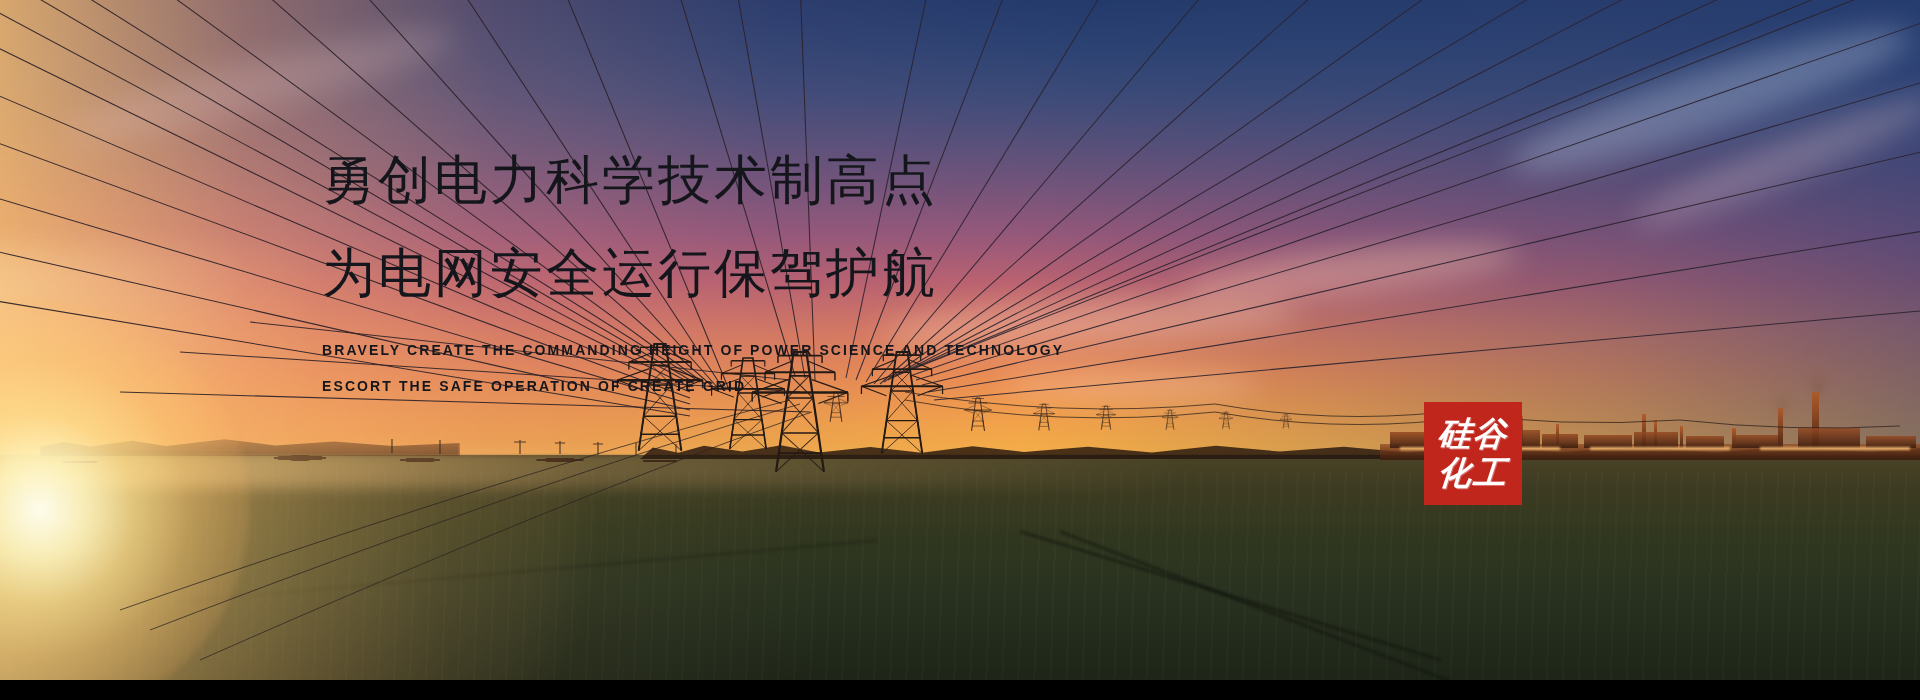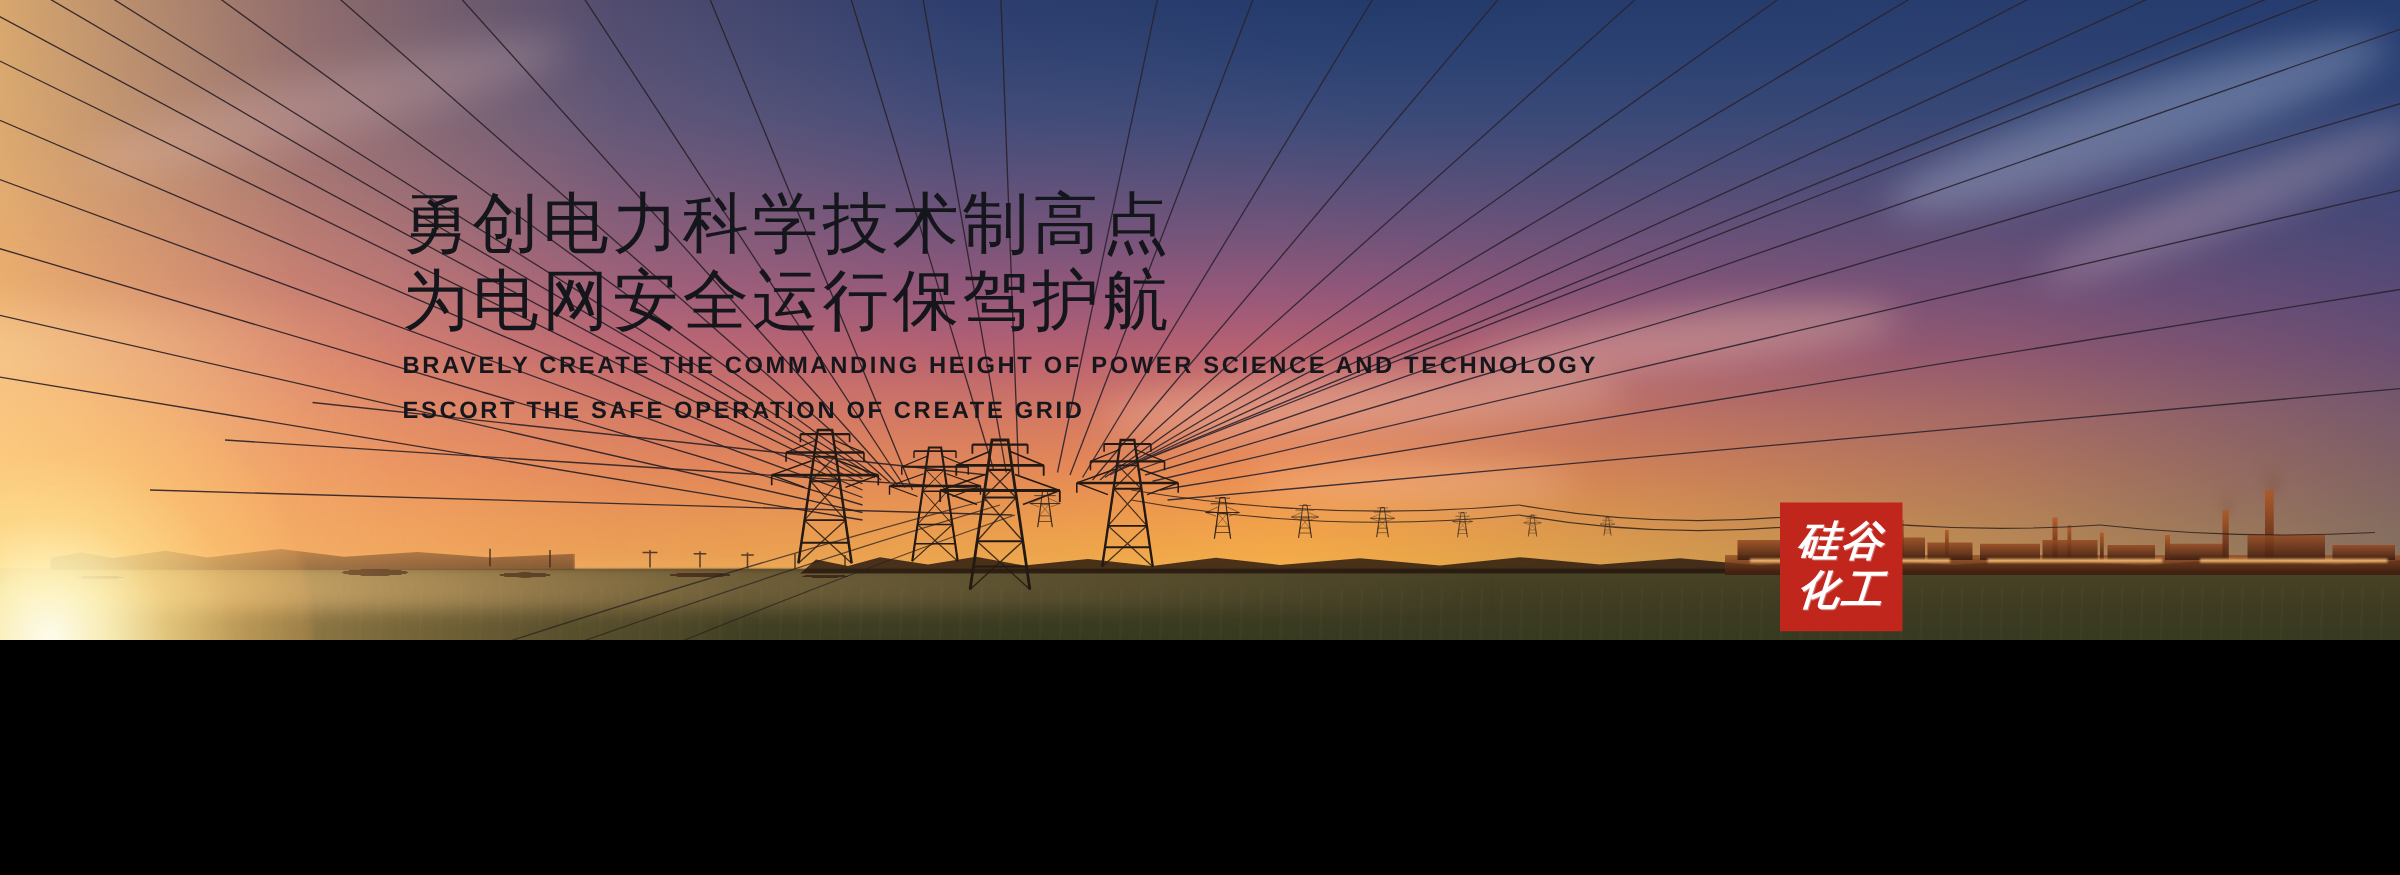--- a/index.html
+++ b/index.html
@@ -2,21 +2,21 @@
 <html lang="zh"><head>
 <meta charset="utf-8">
 <title>Banner</title>
 <style>
   html,body{margin:0;padding:0;background:#000;}
   *{box-sizing:border-box;}
 
   .banner{
     position:relative;
     width:1920px;
-    height:512px;
+    height:680px;
     overflow:hidden;
     font-family:"Liberation Sans","DejaVu Sans",sans-serif;
     background:#1c2f5e;
   }
 
   
   .sky{
     position:absolute; left:0; top:0; width:1920px; height:470px;
     background:linear-gradient(to bottom,
        #223a6b 0%,
@@ -181,25 +181,25 @@
   }
   .headline{
     font-family:"Liberation Serif","DejaVu Serif",serif;
     font-size:53px;
     line-height:61px;
     letter-spacing:3px;
     color:#14161c;
     font-weight:400;
     white-space:nowrap;
   }
-  .headline .l2{display:block;}
+  .headline .l2{display:block;margin-top:32px;}
   .subhead{
-    margin-top:5px;
+    margin-top:30px;
     font-family:"Liberation Sans","DejaVu Sans",sans-serif;
-    font-size:19px;
+    font-size:14px;
     line-height:32px;
     letter-spacing:2.1px;
     font-weight:700;
     color:#15171c;
     white-space:nowrap;
   }
   .subhead .s2{display:block;margin-top:4px;}
 
   
   .seal{

